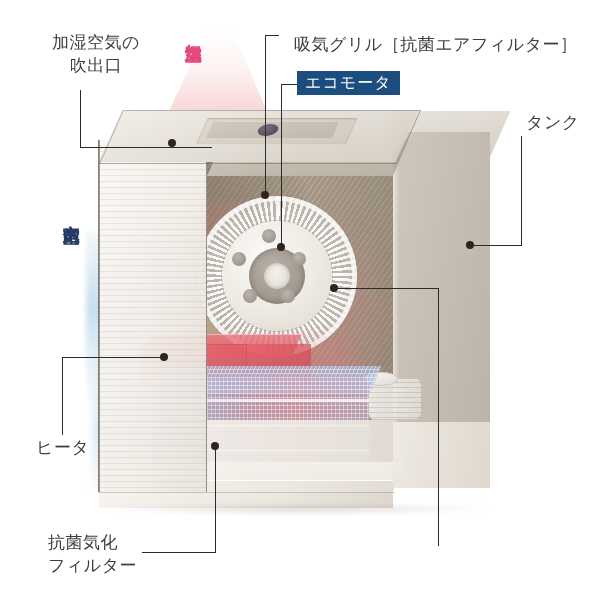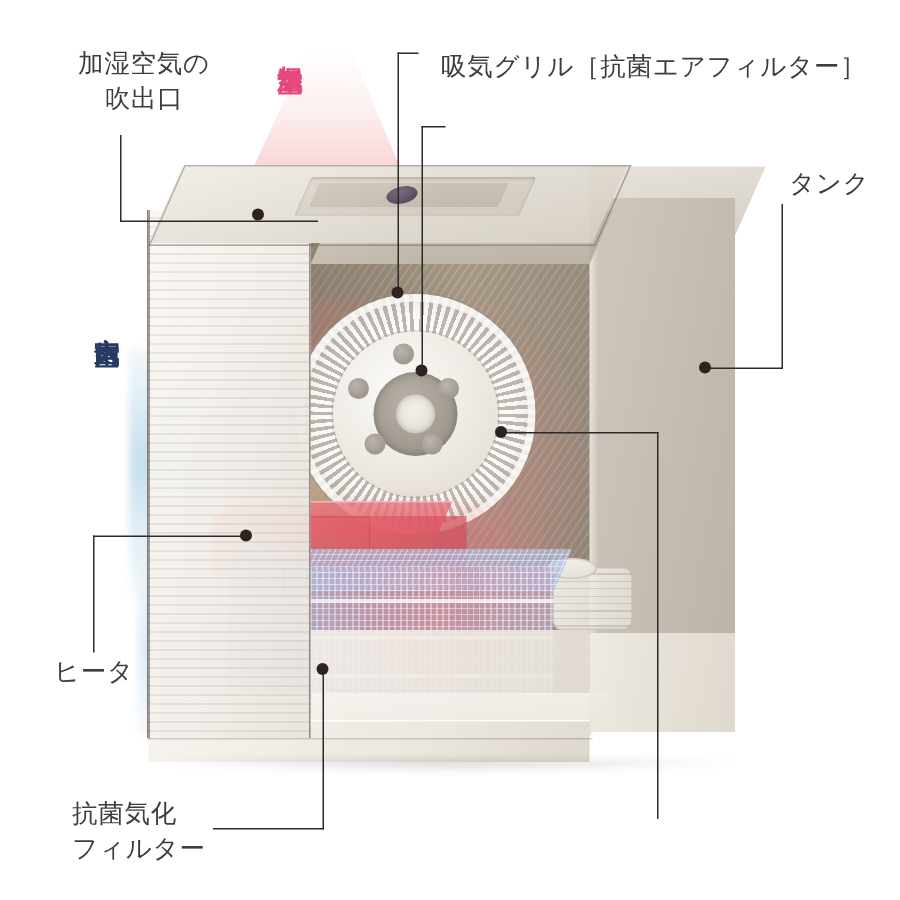--- a/index.html
+++ b/index.html
@@ -452,20 +452,21 @@
   <div class="ldr h" style="left:80px;top:147px;width:132px;"></div>
   <div class="dot" style="left:168px;top:139px;"></div>
 
   <div class="vlbl pink" style="left:184px;top:30px;">加湿空気</div>
 
   <div class="lbl" style="left:294px;top:22px;margin-top:12px;">吸気グリル［抗菌エアフィルター］</div>
   <div class="ldr h" style="left:265px;top:35px;width:14px;"></div>
   <div class="ldr v" style="left:265px;top:35px;height:160px;"></div>
   <div class="dot" style="left:261px;top:191px;"></div>
 
+  <div class="boxlbl" style="left:297px;top:71px;">エコモータ</div>
   <div class="ldr h" style="left:281px;top:84px;width:16px;"></div>
   <div class="ldr v" style="left:281px;top:84px;height:163px;"></div>
   <div class="dot" style="left:277px;top:243px;"></div>
 
   <div class="lbl" style="left:492px;top:112px;margin-left:34px;">タンク</div>
   <div class="ldr v" style="left:521px;top:136px;height:110px;"></div>
   <div class="ldr h" style="left:472px;top:245px;width:50px;"></div>
   <div class="dot" style="left:466px;top:241px;"></div>
 
   <div class="vlbl navy" style="left:62px;top:212px;">室内空気</div>

